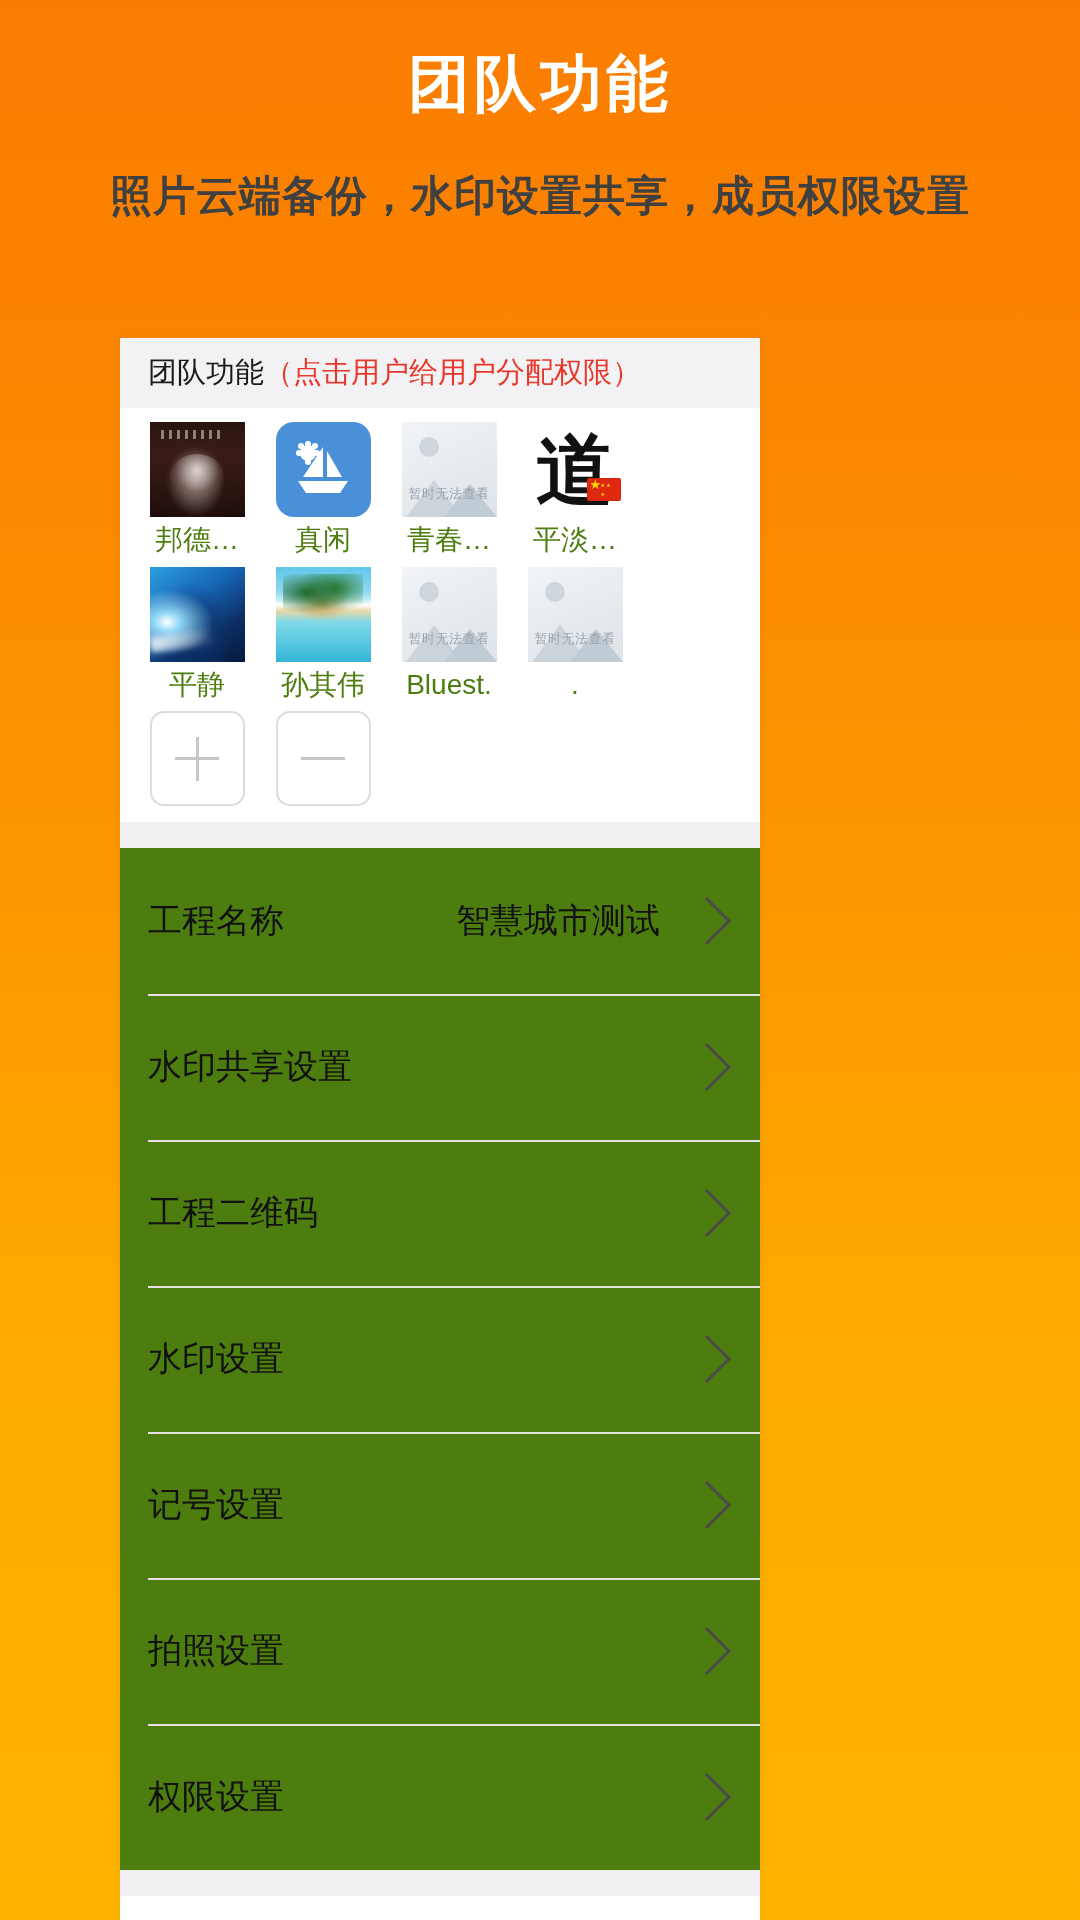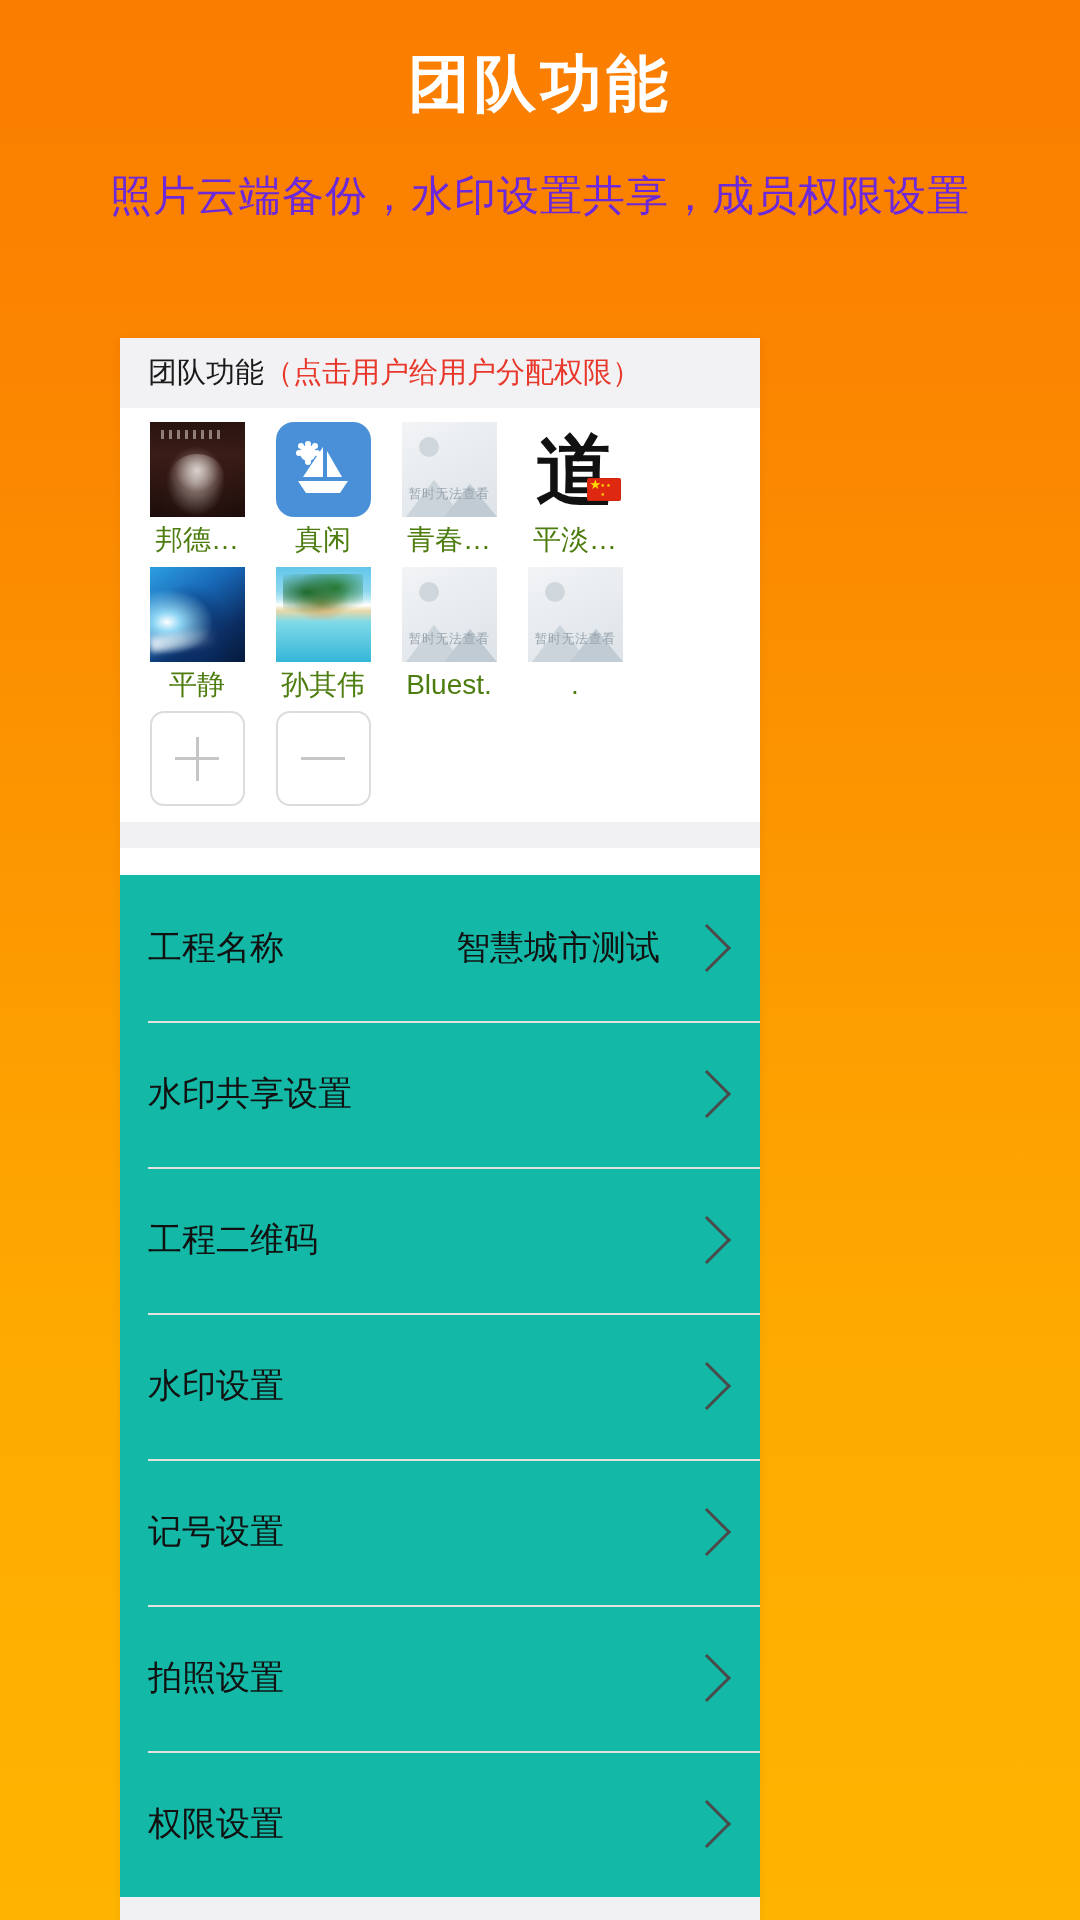--- a/index.html
+++ b/index.html
@@ -13,21 +13,21 @@
     position:relative;
   }
 
   
   .promo { width:100%; padding-top:48px; text-align:center; }
   .promo-title {
     color:#ffffff; font-size:62px; font-weight:bold;
     letter-spacing:4px; line-height:1.15;
   }
   .promo-sub {
-    color:#6d28d9; font-size:42px; font-weight:normal;
+    color:#404040; font-size:42px; font-weight:bold;
     margin-top:52px; letter-spacing:1px; line-height:1.2;
     white-space:nowrap;
   }
 
   
   .card {
     position:absolute; left:120px; top:338px;
     width:640px;
     background:#ffffff;
     box-shadow:0 2px 10px rgba(0,0,0,.06);
@@ -150,21 +150,21 @@
     display:flex; align-items:center; justify-content:center;
     background:#ffffff; position:relative;
   }
   .btn-box .bar-h { position:absolute; width:44px; height:3px; background:#C6C6C6; }
   .btn-box .bar-v { position:absolute; width:3px; height:44px; background:#C6C6C6; }
 
   
   .gap { background:#F0F0F2; height:26px; width:100%; }
 
   
-  .list { background:#14b8a6;margin-top:27px; }
+  .list { background:#4d7c0f; }
   .row {
     height:146px; display:flex; align-items:center;
     padding:0 26px 0 28px; position:relative;
   }
   .row + .row::before {
     content:""; position:absolute; top:0; left:28px; right:0;
     height:2px; background:#E2E2E2;
   }
   .row-label { font-size:34px; color:#111; flex:0 0 auto; }
   .row-value { flex:1; text-align:right; font-size:34px; color:#111; padding-right:30px; }

